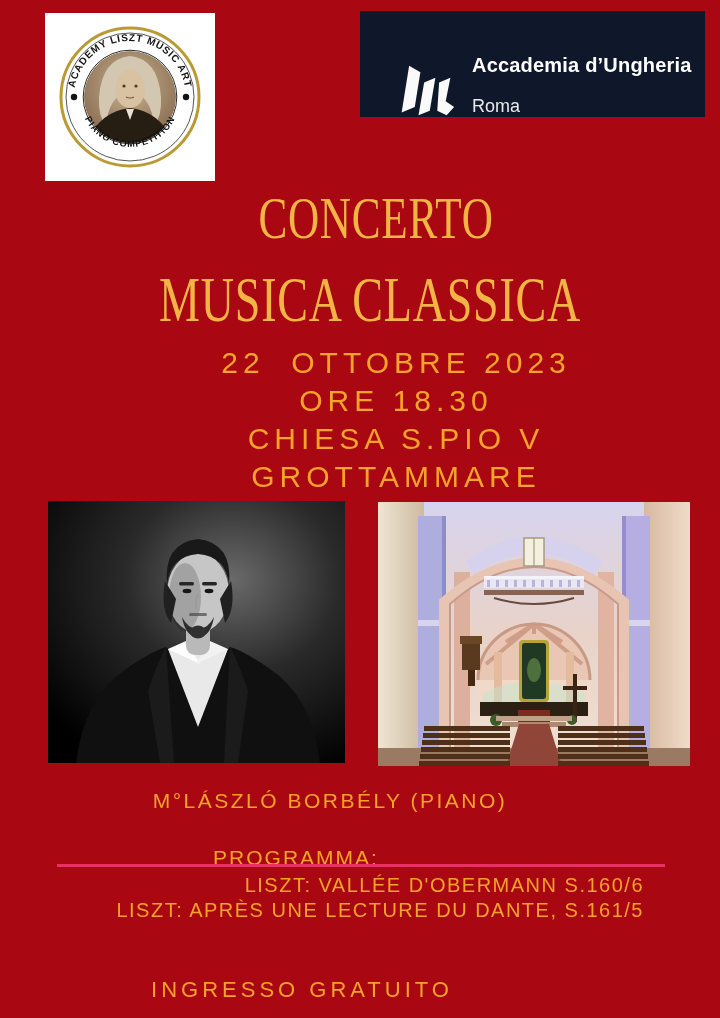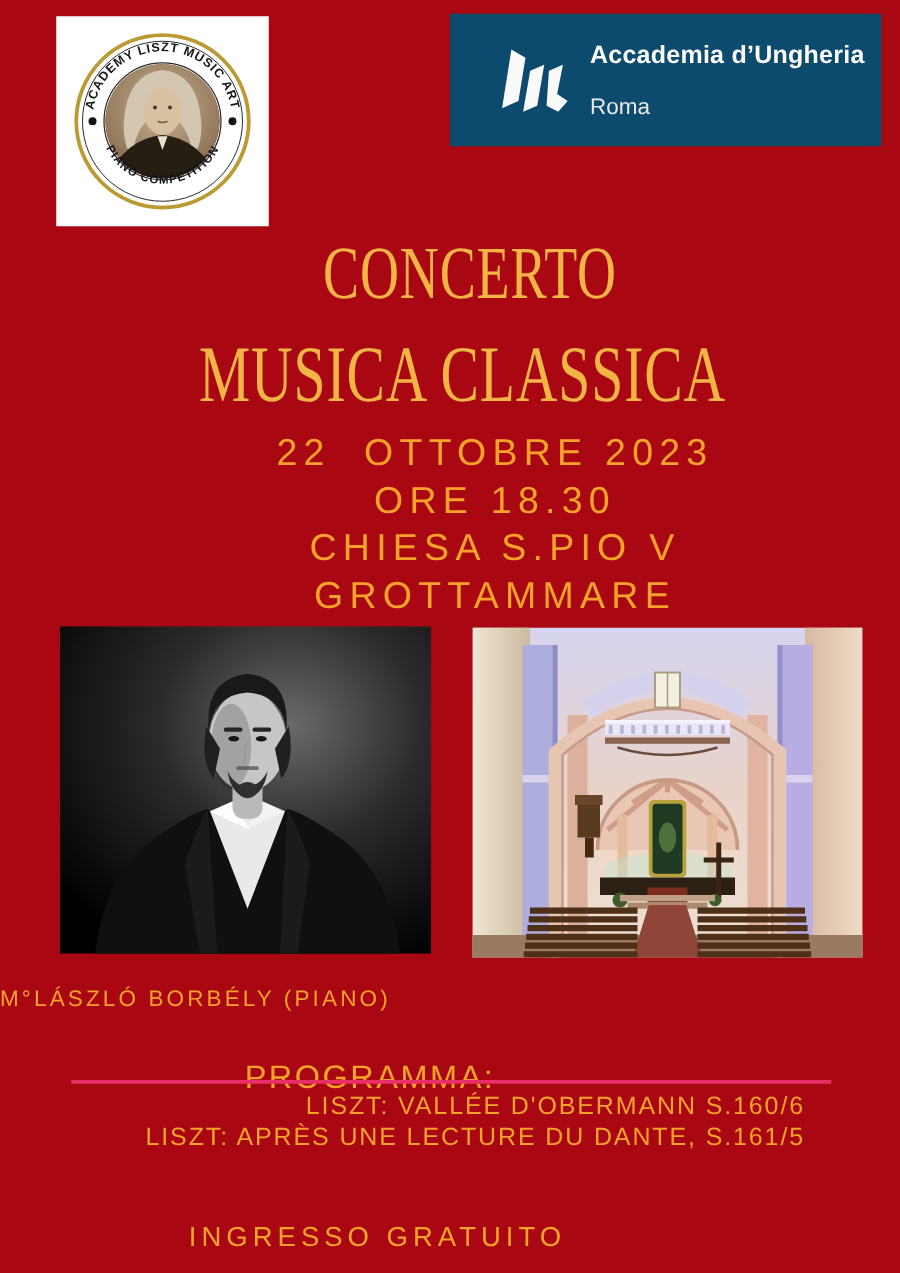--- a/index.html
+++ b/index.html
@@ -11,21 +11,21 @@
 
   
   .logo-square {
     position:absolute; left:45px; top:13px; width:170px; height:168px;
     background:#ffffff; display:flex; align-items:center; justify-content:center;
   }
 
   
   .acc-box {
     position:absolute; left:360px; top:11px; width:345px; height:106px;
-    background:#0c4a6e; display:flex; align-items:center;
+    background:#0f172a; display:flex; align-items:flex-end;
     padding-left:36px; box-sizing:border-box;
   }
   .acc-text { margin-left:16px; }
   .acc-name { color:#ffffff; font-size:20px; font-weight:bold; letter-spacing:0.2px; }
   .acc-city { color:#e9e9ec; font-size:18px; margin-top:19px; }
 
   
   .title, .subtitle {
     position:absolute; left:0; width:720px; text-align:center;
     font-family:"Liberation Serif", serif; color:#f2b545;
@@ -42,26 +42,26 @@
     transform:translateX(36px);
   }
   .pre { white-space:pre; }
 
   .photo { position:absolute; }
   .photo-pianist { left:48px; top:501px; width:297px; height:262px; }
   .photo-church  { left:378px; top:502px; width:312px; height:264px; }
   .photo svg { display:block; }
 
   .performer {
-    position:absolute; top:789px; left:0; width:660px; text-align:left;
-    font-size:18px; letter-spacing:2.5px;
+    position:absolute; top:789px; left:0; width:660px; text-align:center;
+    font-size:21px; letter-spacing:2.5px;
   }
   .prog-heading {
     position:absolute; top:846px; left:0; width:592px; text-align:center;
-    font-size:26px; letter-spacing:2px;
+    font-size:21px; letter-spacing:2px;
   }
   .prog-divider {
     position:absolute; top:864px; left:57px; width:608px; height:3px;
     background:#e92f67;
   }
   .prog-items {
     position:absolute; top:873px; left:0; width:644px; text-align:right;
     font-size:20px; letter-spacing:1.5px; line-height:25px;
   }
   .footer-note {

